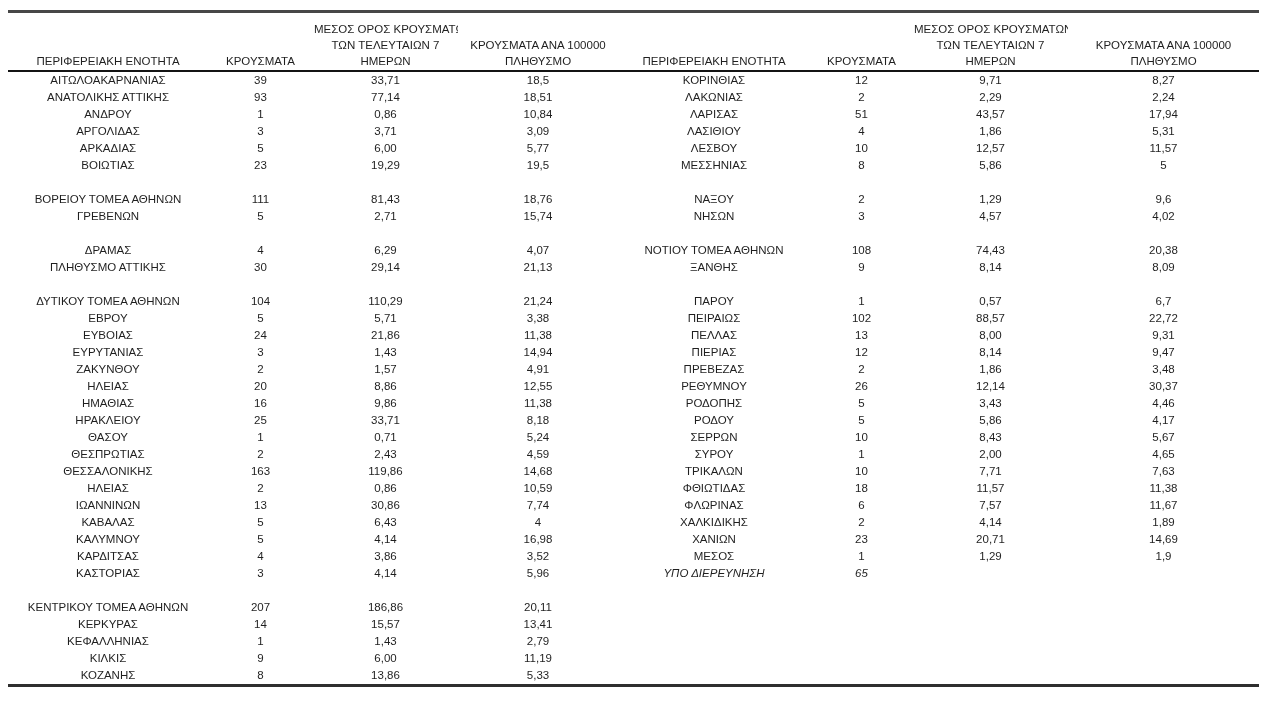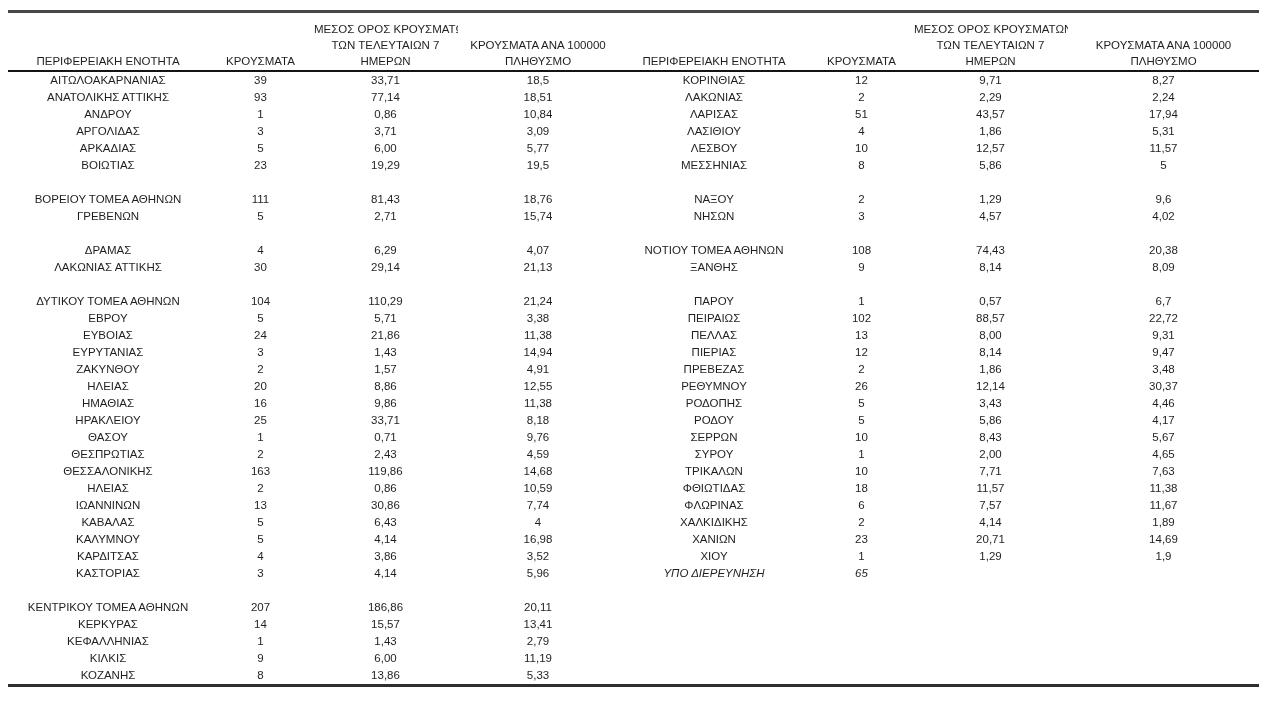--- a/index.html
+++ b/index.html
@@ -203,21 +203,21 @@
             <td>ΔΡΑΜΑΣ</td>
             <td>4</td>
             <td>6,29</td>
             <td>4,07</td>
             <td>ΝΟΤΙΟΥ ΤΟΜΕΑ ΑΘΗΝΩΝ</td>
             <td>108</td>
             <td>74,43</td>
             <td>20,38</td>
           </tr>
           <tr>
-            <td>ΛΑΚΩΝΙΑΣ ΑΤΤΙΚΗΣ</td>
+            <td>ΠΛΗΘΥΣΜΟ ΑΤΤΙΚΗΣ</td>
             <td>30</td>
             <td>29,14</td>
             <td>21,13</td>
             <td>ΞΑΝΘΗΣ</td>
             <td>9</td>
             <td>8,14</td>
             <td>8,09</td>
           </tr>
           <tr>
             <td></td>
@@ -306,21 +306,21 @@
             <td>8,18</td>
             <td>ΡΟΔΟΥ</td>
             <td>5</td>
             <td>5,86</td>
             <td>4,17</td>
           </tr>
           <tr>
             <td>ΘΑΣΟΥ</td>
             <td>1</td>
             <td>0,71</td>
-            <td>9,76</td>
+            <td>5,24</td>
             <td>ΣΕΡΡΩΝ</td>
             <td>10</td>
             <td>8,43</td>
             <td>5,67</td>
           </tr>
           <tr>
             <td>ΘΕΣΠΡΩΤΙΑΣ</td>
             <td>2</td>
             <td>2,43</td>
             <td>4,59</td>
@@ -377,21 +377,21 @@
             <td>ΧΑΝΙΩΝ</td>
             <td>23</td>
             <td>20,71</td>
             <td>14,69</td>
           </tr>
           <tr>
             <td>ΚΑΡΔΙΤΣΑΣ</td>
             <td>4</td>
             <td>3,86</td>
             <td>3,52</td>
-            <td>ΧΙΟΥ</td>
+            <td>ΜΕΣΟΣ</td>
             <td>1</td>
             <td>1,29</td>
             <td>1,9</td>
           </tr>
           <tr>
             <td>ΚΑΣΤΟΡΙΑΣ</td>
             <td>3</td>
             <td>4,14</td>
             <td>5,96</td>
             <td class="italic">ΥΠΟ ΔΙΕΡΕΥΝΗΣΗ</td>

